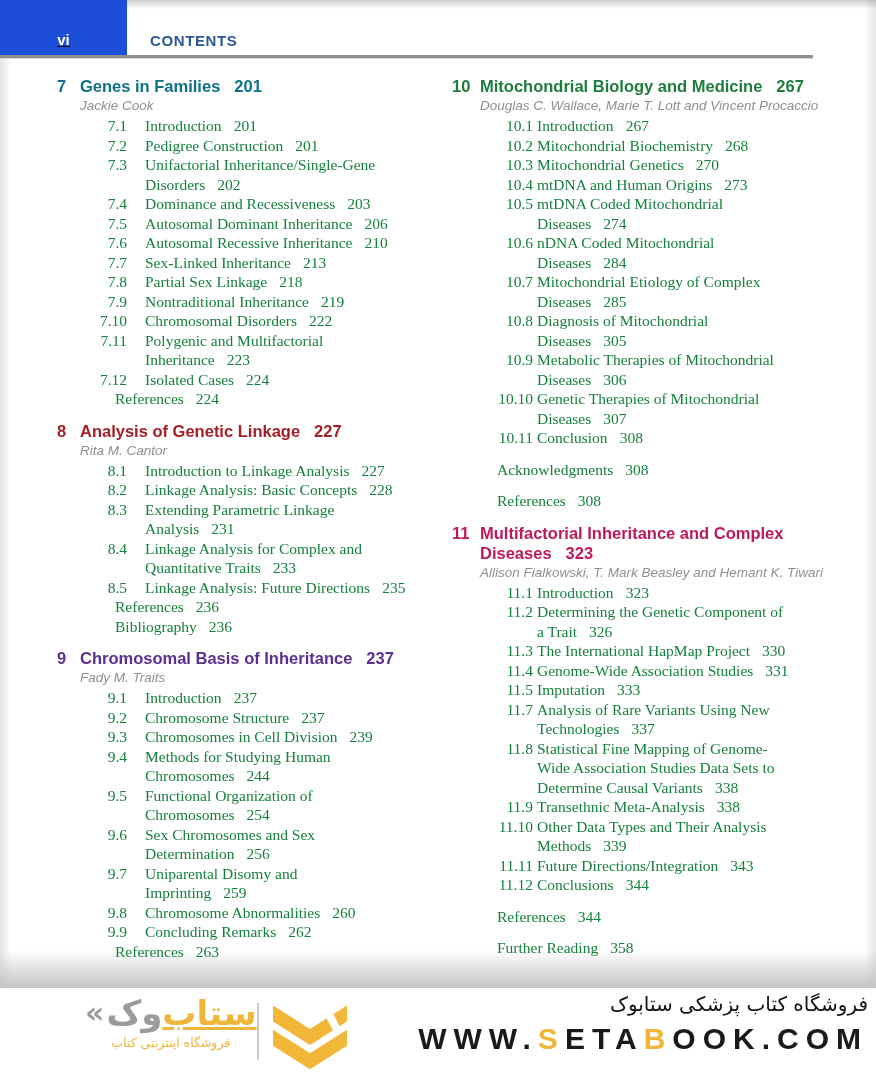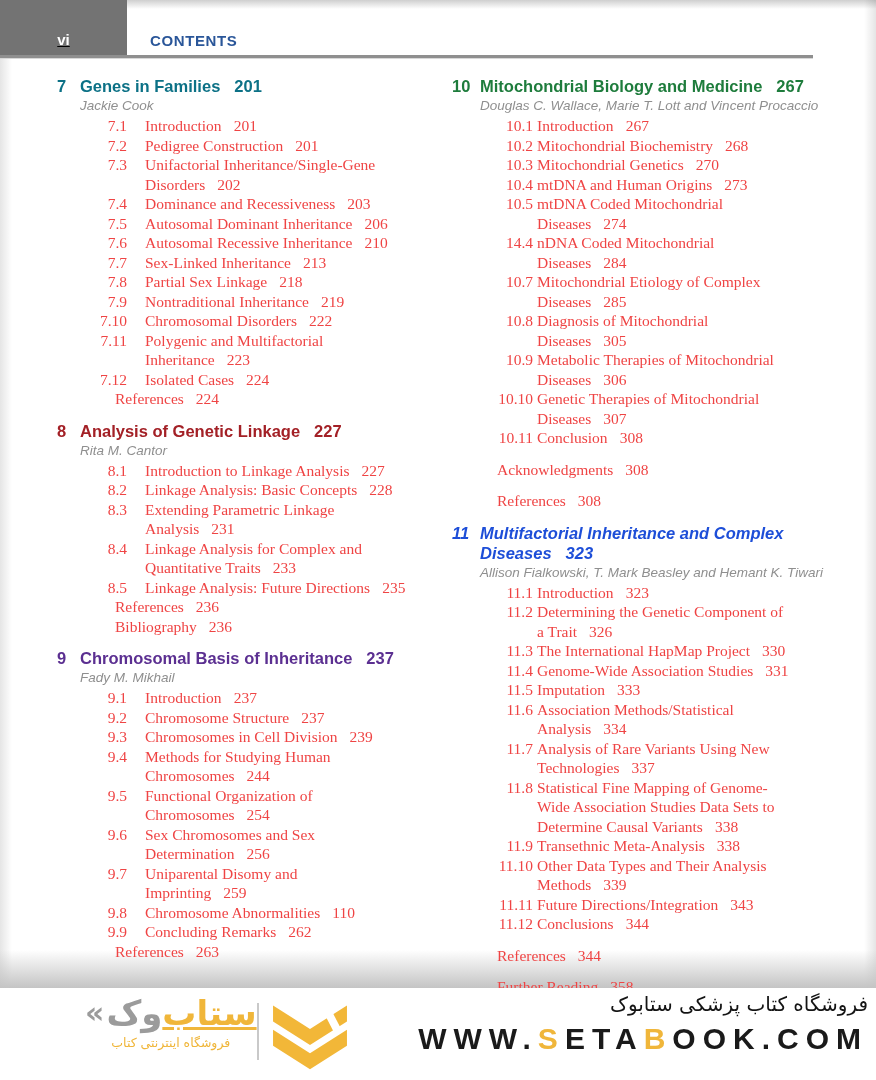--- a/index.html
+++ b/index.html
@@ -40,21 +40,21 @@
     font-size:16.5px;line-height:20px;}
   .ch-num{flex:0 0 23px;}
   .col-right .ch-num{flex:0 0 28px;}
   .ch-text{flex:1;}
   .ch-title{white-space:pre-line;}
   .ch-page{padding-left:14px;}
   .ch-authors{font-family:"Liberation Sans",sans-serif;font-style:italic;
     color:#8f8f8f;font-size:13.5px;line-height:17px;margin:1px 0 2px;padding-left:23px;}
   .col-right .ch-authors{padding-left:28px;}
 
-  .entry{display:flex;font-size:15.5px;line-height:19.5px;color:#ef4444;}
+  .entry{display:flex;font-size:15.5px;line-height:19.5px;color:#15803d;}
   .enum{flex:0 0 70px;width:70px;box-sizing:content-box;padding-right:18px;
     text-align:right;}
   .col-right .enum{flex:0 0 81px;width:81px;padding-right:4px;}
   .ebody{flex:1;}
   .etitle{white-space:pre-line;}
   .epage{padding-left:12px;}
   .entry.extra{display:block;padding-left:58px;}
   .col-right .entry.extra{padding-left:45px;margin-top:12px;}
 
   
@@ -76,21 +76,21 @@
     letter-spacing:7px;margin-top:5px;color:#1a1a1a;white-space:nowrap;}
 </style>
 </head>
 <body>
 
 <div class="top-shade"></div>
 <div class="left-shade"></div>
 <div class="right-shade"></div>
 <div class="bottom-shade"></div>
 
-<div class="header-box" style="background: #737373; text-decoration: underline;">
+<div class="header-box" style="background: #1d4ed8; text-decoration: underline;">
   <span>vi</span>
 </div>
 <div class="header-title" style="color: rgb(42, 86, 153);">CONTENTS</div>
 <div class="header-rule"></div>
 
 <div class="columns">
   <div class="col col-left" id="col-left">
   <section class="chapter">
     <div class="ch-head" style="color: rgb(12, 113, 134);">
       <span class="ch-num">7</span>
@@ -208,21 +208,21 @@
     <span class="etitle">Bibliography</span><span class="epage">236</span>
   </div>
 </div>
   </section>
 
   <section class="chapter">
     <div class="ch-head" style="color: rgb(91, 47, 145);">
       <span class="ch-num">9</span>
       <span class="ch-text"><span class="ch-title">Chromosomal Basis of Inheritance</span><span class="ch-page">237</span></span>
     </div>
-    <div class="ch-authors">Fady M. Mikhail</div>
+    <div class="ch-authors">Fady M. Traits</div>
     <div class="entries">
   <div class="entry">
     <span class="enum">9.1</span>
     <span class="ebody"><span class="etitle">Introduction</span><span class="epage">237</span></span>
   </div>
 
   <div class="entry">
     <span class="enum">9.2</span>
     <span class="ebody"><span class="etitle">Chromosome Structure</span><span class="epage">237</span></span>
   </div>
@@ -251,21 +251,21 @@
   </div>
 
   <div class="entry">
     <span class="enum">9.7</span>
     <span class="ebody"><span class="etitle">Uniparental Disomy and
 Imprinting</span><span class="epage">259</span></span>
   </div>
 
   <div class="entry">
     <span class="enum">9.8</span>
-    <span class="ebody"><span class="etitle">Chromosome Abnormalities</span><span class="epage">110</span></span>
+    <span class="ebody"><span class="etitle">Chromosome Abnormalities</span><span class="epage">260</span></span>
   </div>
 
   <div class="entry">
     <span class="enum">9.9</span>
     <span class="ebody"><span class="etitle">Concluding Remarks</span><span class="epage">262</span></span>
   </div>
 
   <div class="entry extra">
     <span class="etitle">References</span><span class="epage">263</span>
   </div>
@@ -300,21 +300,21 @@
     <span class="ebody"><span class="etitle">mtDNA and Human Origins</span><span class="epage">273</span></span>
   </div>
 
   <div class="entry">
     <span class="enum">10.5</span>
     <span class="ebody"><span class="etitle">mtDNA Coded Mitochondrial
 Diseases</span><span class="epage">274</span></span>
   </div>
 
   <div class="entry">
-    <span class="enum">14.4</span>
+    <span class="enum">10.6</span>
     <span class="ebody"><span class="etitle">nDNA Coded Mitochondrial
 Diseases</span><span class="epage">284</span></span>
   </div>
 
   <div class="entry">
     <span class="enum">10.7</span>
     <span class="ebody"><span class="etitle">Mitochondrial Etiology of Complex
 Diseases</span><span class="epage">285</span></span>
   </div>
 
@@ -345,21 +345,21 @@
     <span class="etitle">Acknowledgments</span><span class="epage">308</span>
   </div>
 
   <div class="entry extra">
     <span class="etitle">References</span><span class="epage">308</span>
   </div>
 </div>
   </section>
 
   <section class="chapter">
-    <div class="ch-head" style="color: #1d4ed8; font-style: italic;">
+    <div class="ch-head" style="color: #be185d;">
       <span class="ch-num">11</span>
       <span class="ch-text"><span class="ch-title">Multifactorial Inheritance and Complex
 Diseases</span><span class="ch-page">323</span></span>
     </div>
     <div class="ch-authors">Allison Fialkowski, T. Mark Beasley and Hemant K. Tiwari</div>
     <div class="entries">
   <div class="entry">
     <span class="enum">11.1</span>
     <span class="ebody"><span class="etitle">Introduction</span><span class="epage">323</span></span>
   </div>
@@ -378,25 +378,20 @@
   <div class="entry">
     <span class="enum">11.4</span>
     <span class="ebody"><span class="etitle">Genome-Wide Association Studies</span><span class="epage">331</span></span>
   </div>
 
   <div class="entry">
     <span class="enum">11.5</span>
     <span class="ebody"><span class="etitle">Imputation</span><span class="epage">333</span></span>
   </div>
 
-  <div class="entry">
-    <span class="enum">11.6</span>
-    <span class="ebody"><span class="etitle">Association Methods/Statistical
-Analysis</span><span class="epage">334</span></span>
-  </div>
 
   <div class="entry">
     <span class="enum">11.7</span>
     <span class="ebody"><span class="etitle">Analysis of Rare Variants Using New
 Technologies</span><span class="epage">337</span></span>
   </div>
 
   <div class="entry">
     <span class="enum">11.8</span>
     <span class="ebody"><span class="etitle">Statistical Fine Mapping of Genome-

